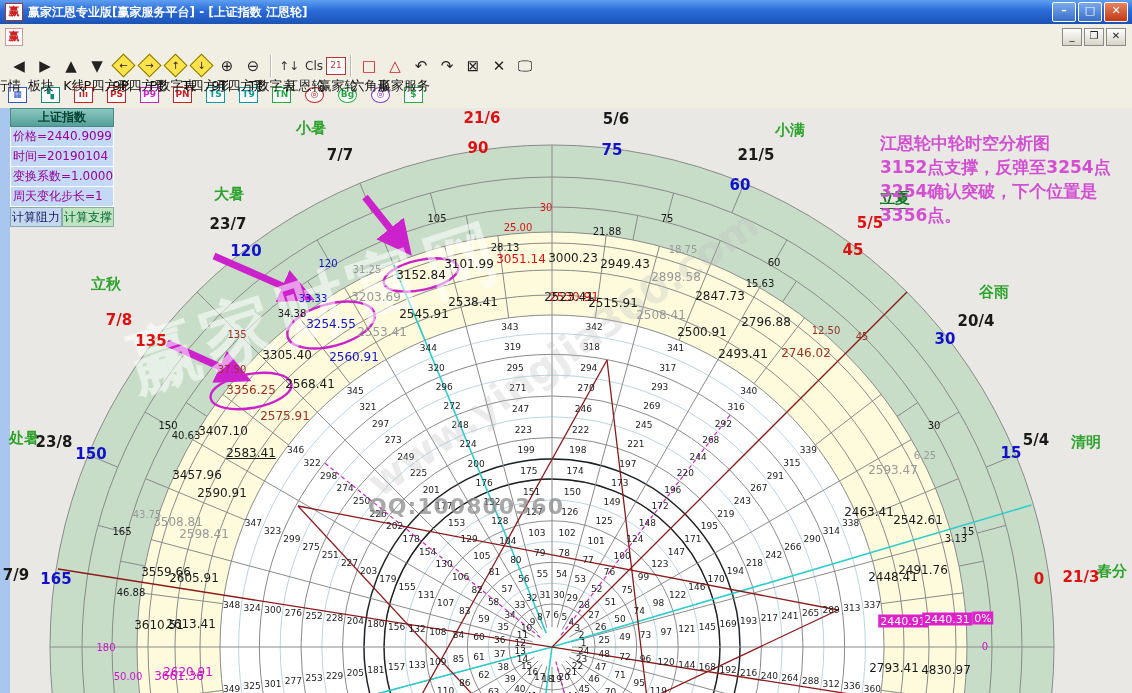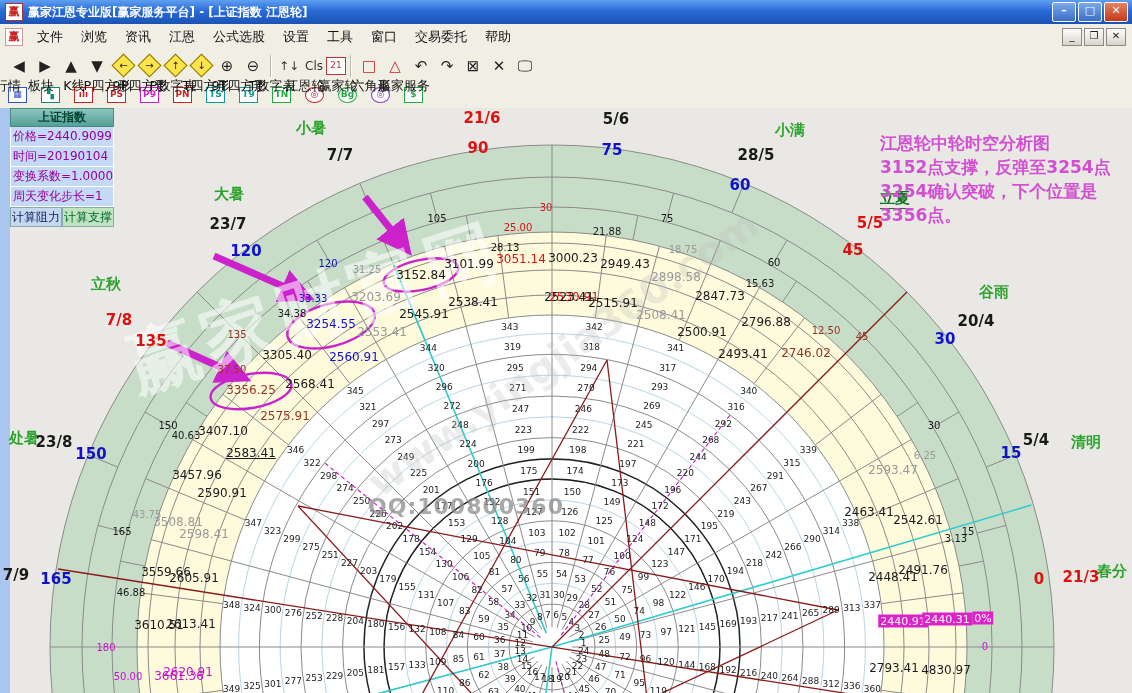--- a/index.html
+++ b/index.html
@@ -79,32 +79,20 @@
   <div>赢家江恩专业版[赢家服务平台] - [上证指数 江恩轮]</div>
   <div class="tb-btns">
     <div class="wbtn">–</div>
     <div class="wbtn">□</div>
     <div class="wbtn close">✕</div>
   </div>
 </div>
 
 <div class="menubar">
   <div class="appicon">赢</div>
-  <div id="menu-items" style="display:flex;">
-      <div class="menu-item">文件</div>
-      <div class="menu-item">浏览</div>
-      <div class="menu-item">资讯</div>
-      <div class="menu-item">江恩</div>
-      <div class="menu-item">公式选股</div>
-      <div class="menu-item">设置</div>
-      <div class="menu-item">工具</div>
-      <div class="menu-item">窗口</div>
-      <div class="menu-item">交易委托</div>
-      <div class="menu-item">帮助</div>
-    </div>
   <div class="mdi-btns" id="mdi-btns">
       <div class="mdibtn">_</div>
       <div class="mdibtn">❐</div>
       <div class="mdibtn">✕</div>
     </div>
 </div>
 
 <div class="toolbar1" id="toolbar1">
     <div class="t1 ">◀</div>
     <div class="t1 ">▶</div>
@@ -650,21 +638,21 @@
 <div class="wmqq">QQ:100800360</div>
 
 <div class="overlay" id="labels">
     <div class="lbl k-b" style="left: 311px; top: 128px; color: rgb(45, 163, 45);">小暑</div>
     <div class="lbl k-b" style="left: 340px; top: 155px; color: rgb(26, 26, 26);">7/7</div>
     <div class="lbl k-b" style="left: 482px; top: 118px; color: rgb(221, 17, 17);">21/6</div>
     <div class="lbl k-b" style="left: 478px; top: 148px; color: rgb(221, 17, 17);">90</div>
     <div class="lbl k-b" style="left: 616px; top: 119px; color: rgb(26, 26, 26);">5/6</div>
     <div class="lbl k-b" style="left: 612px; top: 150px; color: rgb(17, 17, 204);">75</div>
     <div class="lbl k-b" style="left: 790px; top: 130px; color: rgb(45, 163, 45);">小满</div>
-    <div class="lbl k-b" style="left: 756px; top: 155px; color: rgb(26, 26, 26);">28/5</div>
+    <div class="lbl k-b" style="left: 756px; top: 155px; color: rgb(26, 26, 26);">21/5</div>
     <div class="lbl k-b" style="left: 740px; top: 185px; color: rgb(17, 17, 204);">60</div>
     <div class="lbl k-b underl" style="left: 895px; top: 199px; color: rgb(17, 119, 34);">立夏</div>
     <div class="lbl k-b" style="left: 870px; top: 223px; color: rgb(221, 17, 17);">5/5</div>
     <div class="lbl k-b" style="left: 853px; top: 250px; color: rgb(221, 17, 17);">45</div>
     <div class="lbl k-b" style="left: 994px; top: 292px; color: rgb(45, 163, 45);">谷雨</div>
     <div class="lbl k-b" style="left: 976px; top: 321px; color: rgb(26, 26, 26);">20/4</div>
     <div class="lbl k-b" style="left: 945px; top: 339px; color: rgb(17, 17, 204);">30</div>
     <div class="lbl k-b" style="left: 1036px; top: 440px; color: rgb(26, 26, 26);">5/4</div>
     <div class="lbl k-b" style="left: 1086px; top: 442px; color: rgb(45, 163, 45);">清明</div>
     <div class="lbl k-b" style="left: 1011px; top: 453px; color: rgb(17, 17, 204);">15</div>

